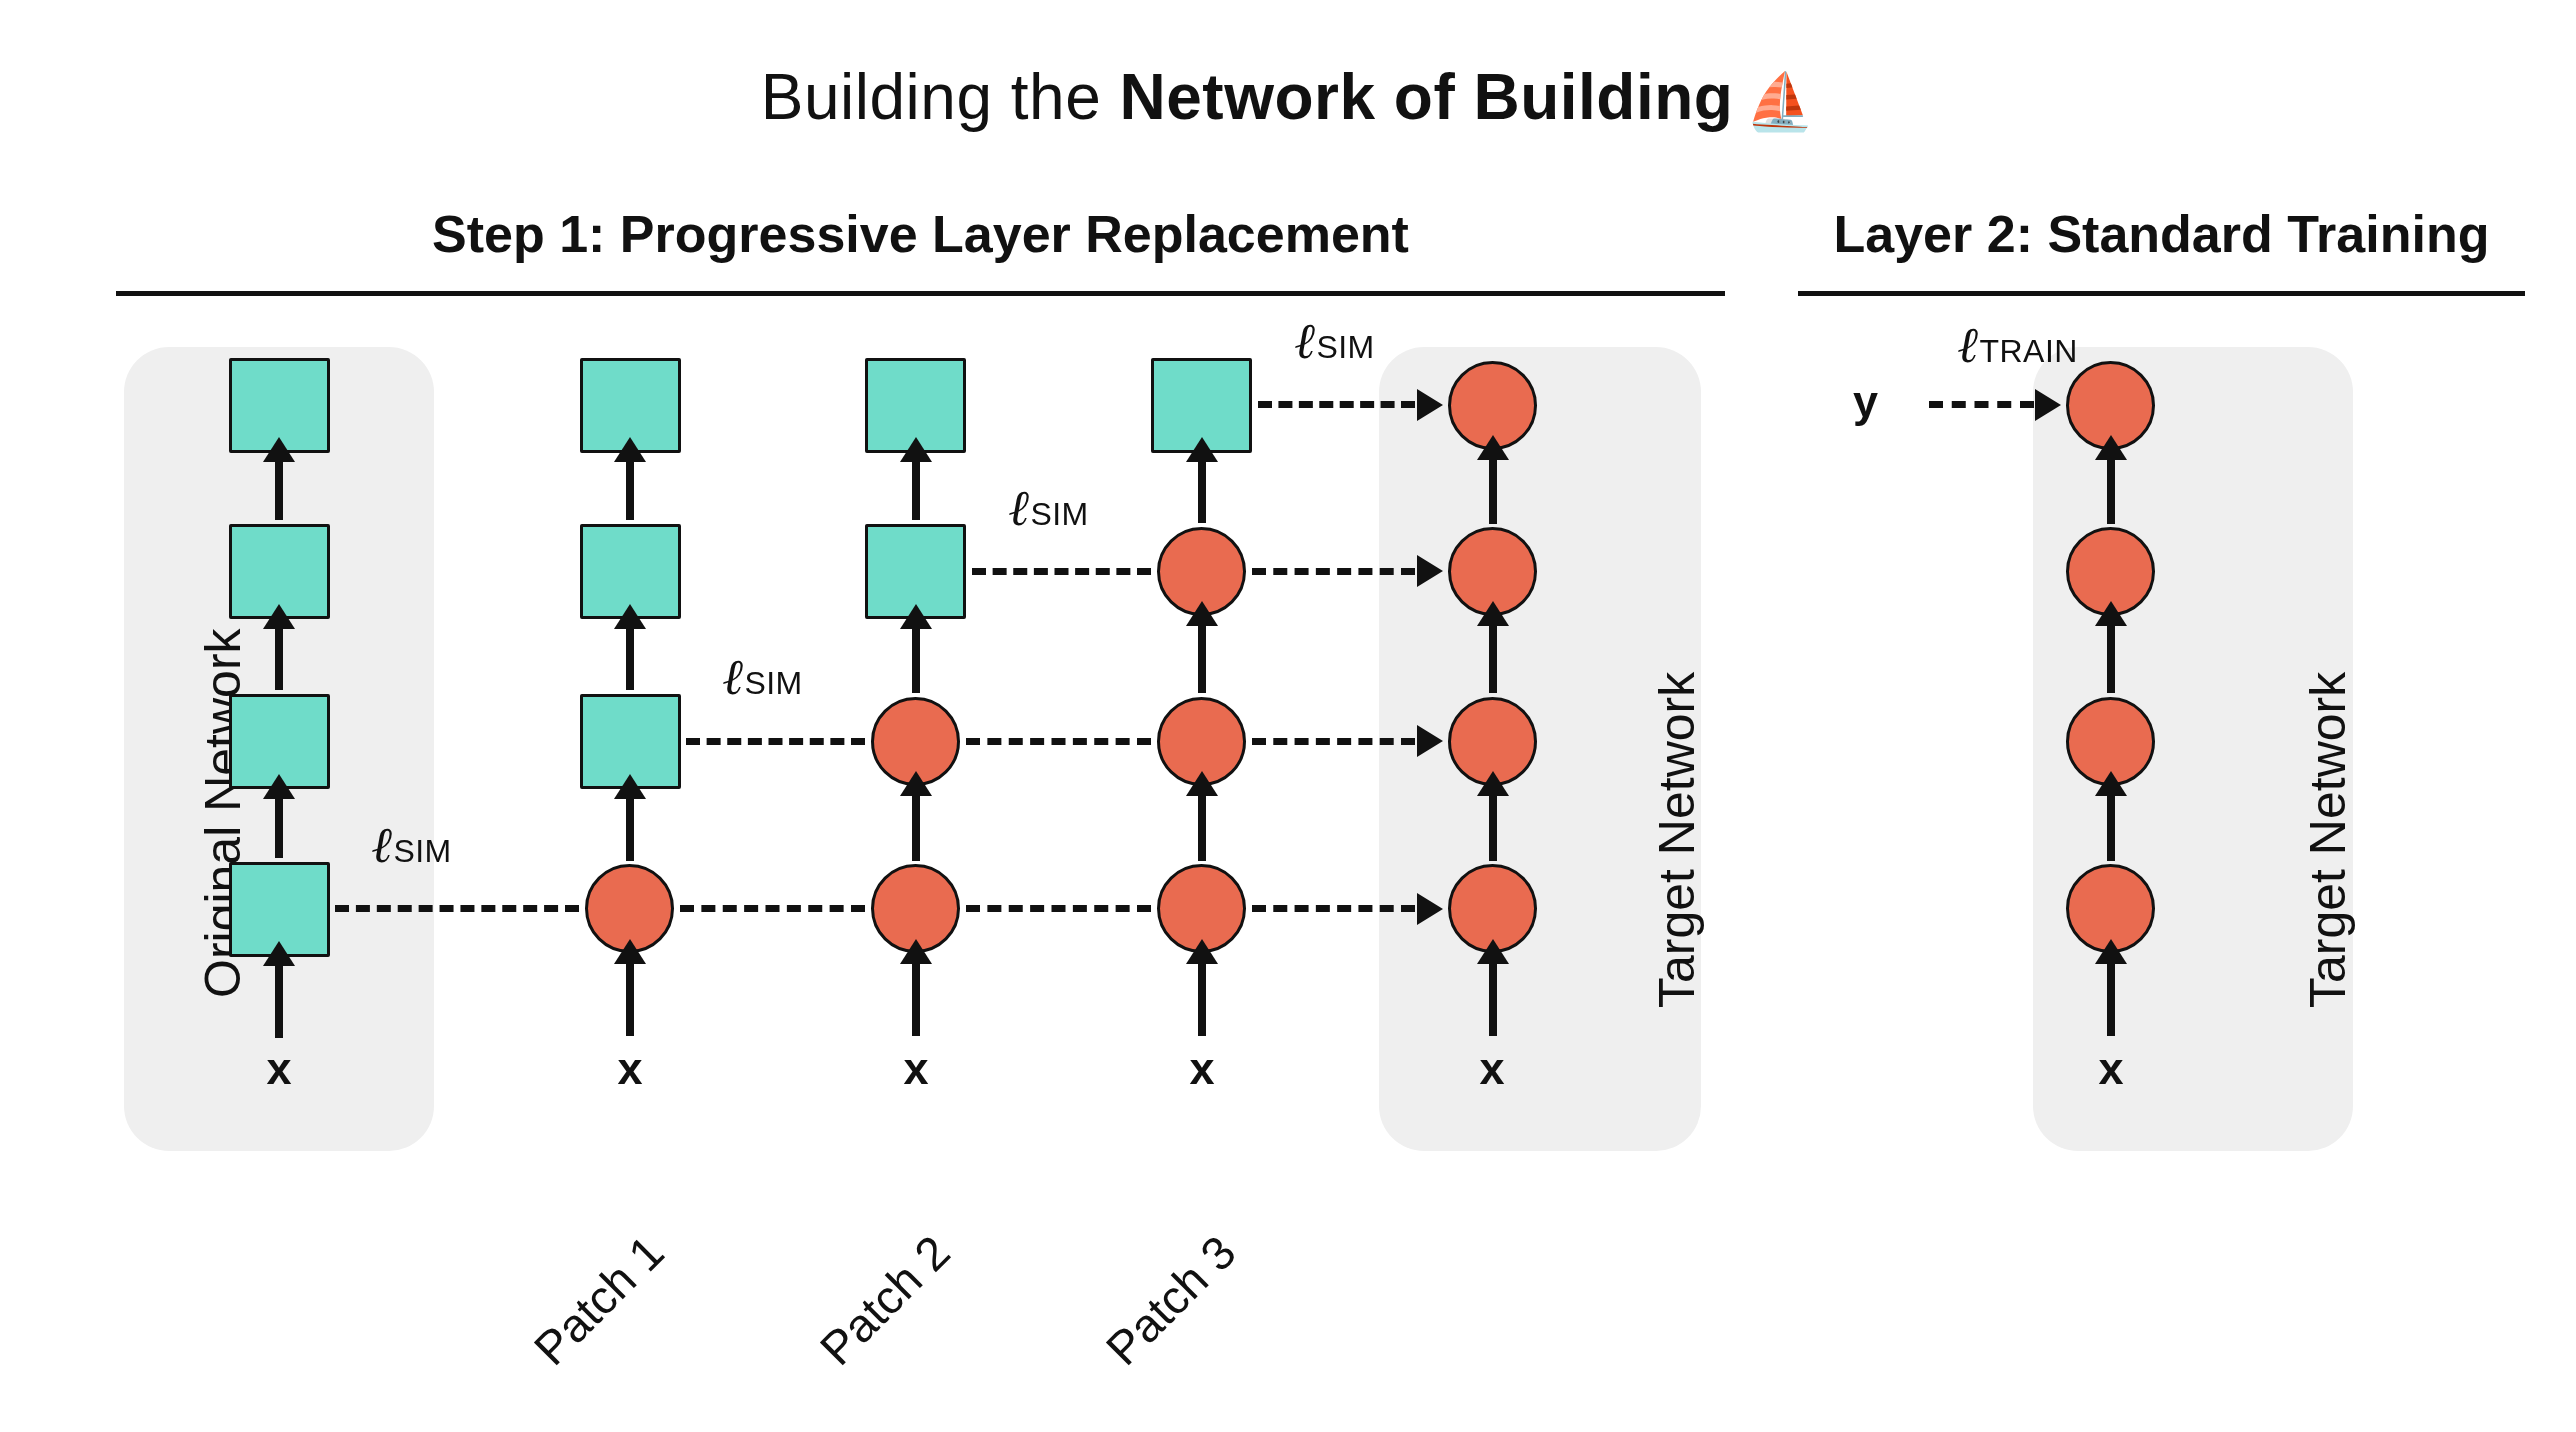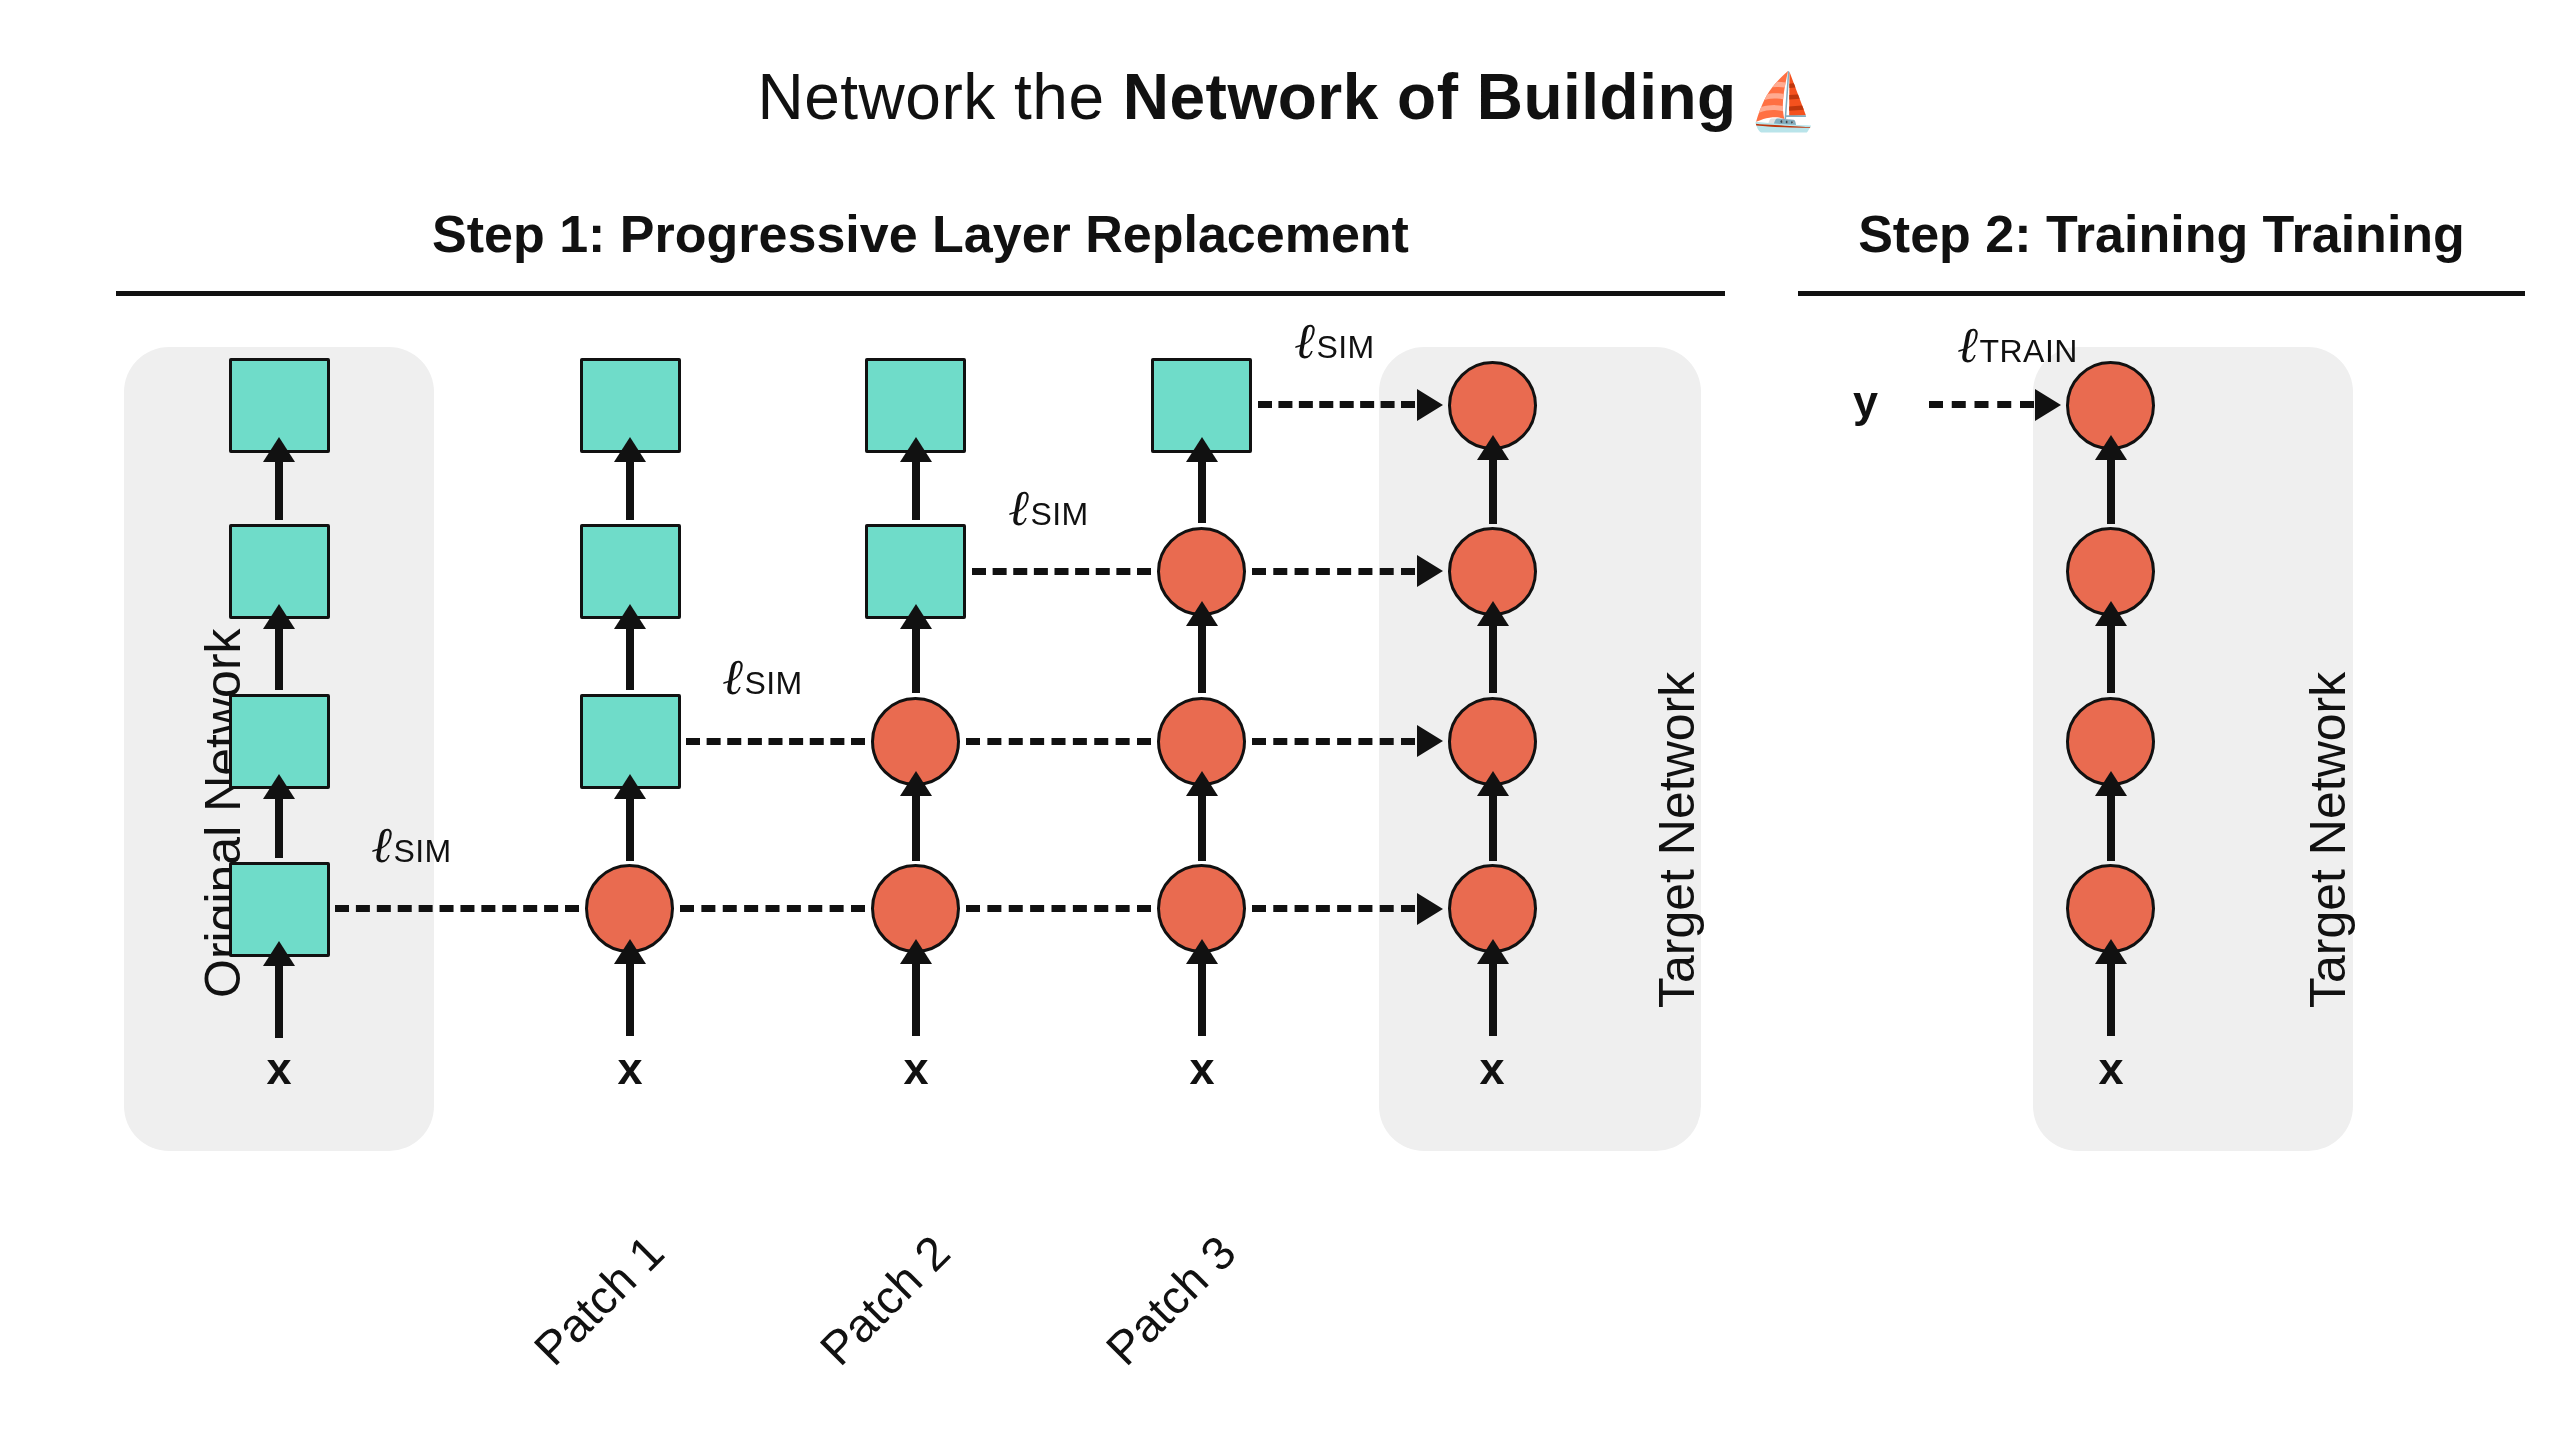--- a/index.html
+++ b/index.html
@@ -163,27 +163,27 @@
     font-size: 47px;
     white-space: nowrap;
     transform-origin: 0 0;
     transform: rotate(-45deg);
   }
 </style>
 </head>
 <body>
 
 <div id="figure-title">
-  <span>Network the </span><span class="strong">Network of Building</span><span class="boat">⛵</span>
+  <span>Building the </span><span class="strong">Network of Building</span><span class="boat">⛵</span>
 </div>
 
 <div class="step-header" id="step1-header">Step 1: Progressive Layer Replacement</div>
 <div class="step-rule" id="step1-rule"></div>
 
-<div class="step-header" id="step2-header">Step 2: Training Training</div>
+<div class="step-header" id="step2-header">Layer 2: Standard Training</div>
 <div class="step-rule" id="step2-rule"></div>
 
 <div class="panel" id="panel-original"></div>
 <div class="panel" id="panel-target"></div>
 <div class="panel" id="panel-target2"></div>
 
 <div class="panel-caption" id="caption-original">Original Network</div>
 <div class="panel-caption" id="caption-target">Target Network</div>
 <div class="panel-caption" id="caption-target2">Target Network</div>
 

